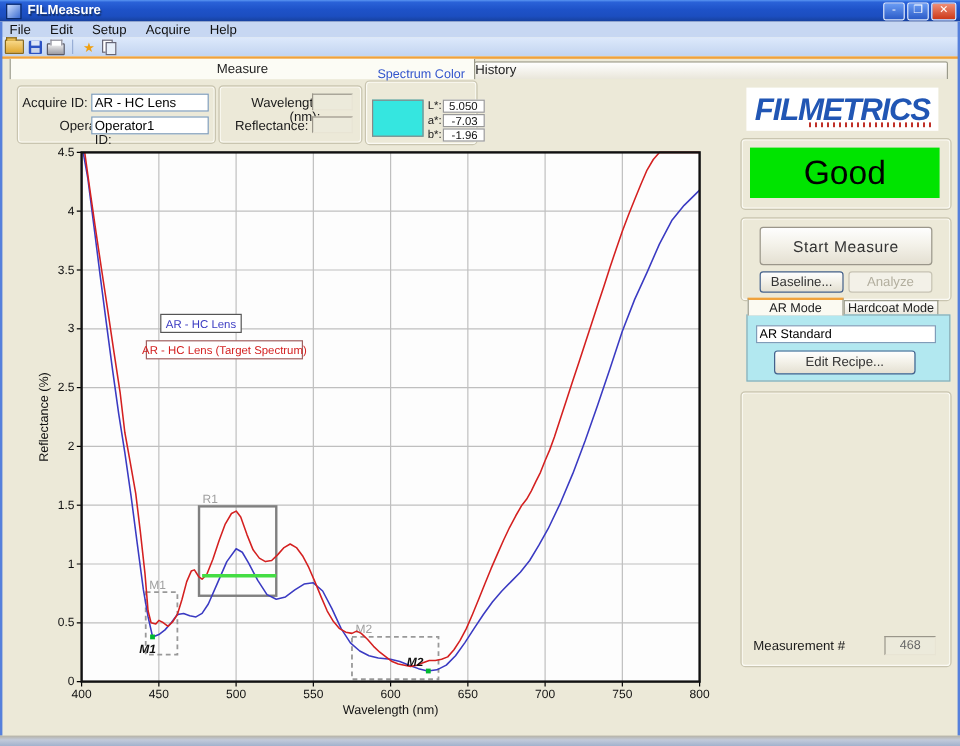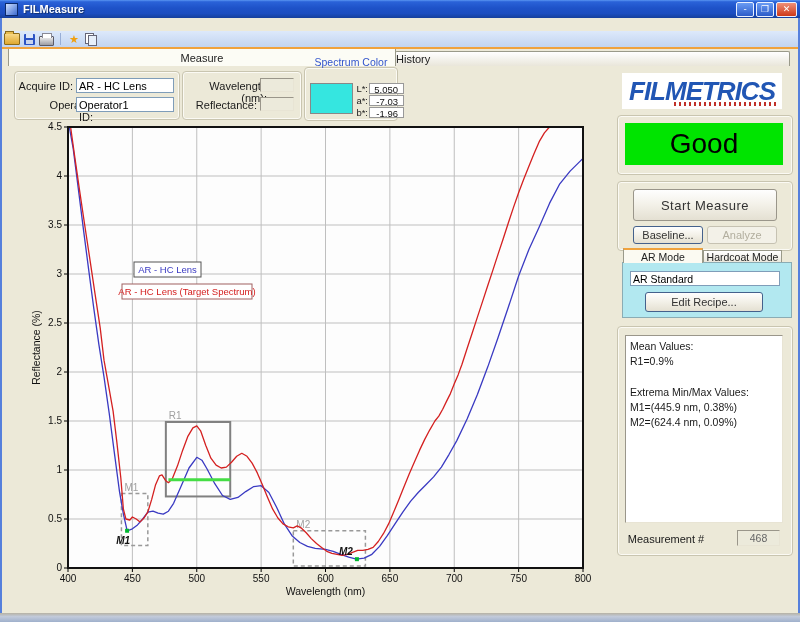--- a/index.html
+++ b/index.html
@@ -111,20 +111,27 @@
   <div class="titlebar">
     <div class="app-icon"></div>
     <span class="title-text">FILMeasure</span>
     <div class="tb-ctrls">
       <div class="tb-btn">-</div>
       <div class="tb-btn">❐</div>
       <div class="tb-btn close">✕</div>
     </div>
   </div>
 
+  <nav class="menubar" id="menubar">
+      <span class="menu-item">File</span>
+      <span class="menu-item">Edit</span>
+      <span class="menu-item">Setup</span>
+      <span class="menu-item">Acquire</span>
+      <span class="menu-item">Help</span>
+    </nav>
 
   <div class="toolbar">
     <span class="icon-open"></span>
     <span class="icon-save"></span>
     <span class="icon-print"></span>
     <span class="tb-sep"></span>
     <span class="icon-star"></span>
     <span class="icon-copy"></span>
   </div>
 
@@ -272,25 +279,19 @@
     <span>AR Mode</span>
   </div>
   <div class="mode-tab">
     <span>Hardcoat Mode</span>
   </div>
   <div class="cyan-panel" id="recipe-panel" style="background: rgb(178, 232, 240);"></div>
   <input class="xpinput" style="left: 630px; top: 271px; width: 150px; height: 15px; font-size: 10.5px;" value="AR Standard">
   <button class="xpbtn primary" style="left:645px;top:292px;width:118px;height:20px;">Edit Recipe...</button>
 
   <div class="groupbox" style="left:617px;top:326px;width:174px;height:228px;"></div>
-  <div class="results-box">Mean Values:
-R1=0.9%
-
-Extrema Min/Max Values:
-M1=(445.9 nm, 0.38%)
-M2=(624.4 nm, 0.09%)</div>
   <span class="meas-label">Measurement #</span>
   <div class="sunken meas-box">468</div>
 
   <div class="edge-l"></div>
   <div class="edge-r"></div>
   <div class="edge-b"></div>
 </div>
 
 </body></html>

